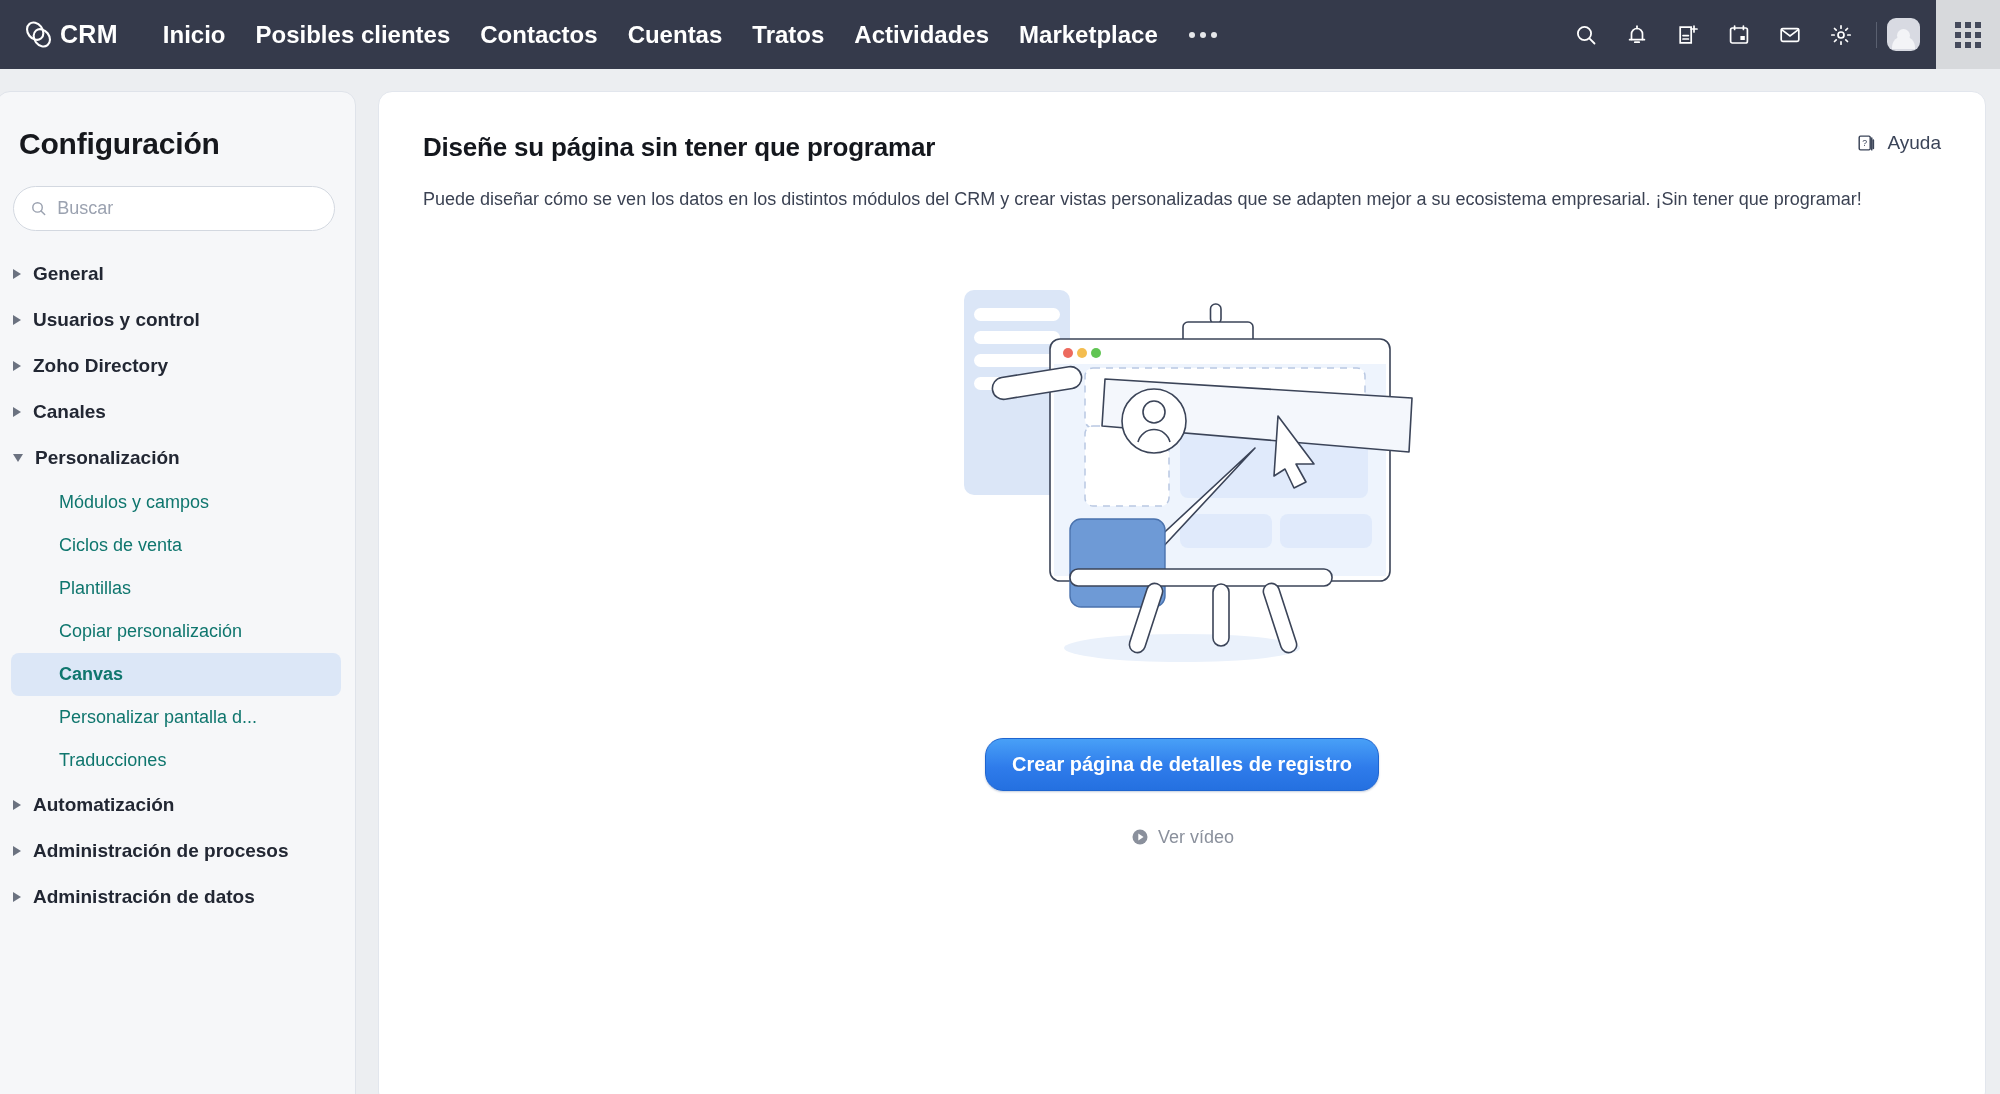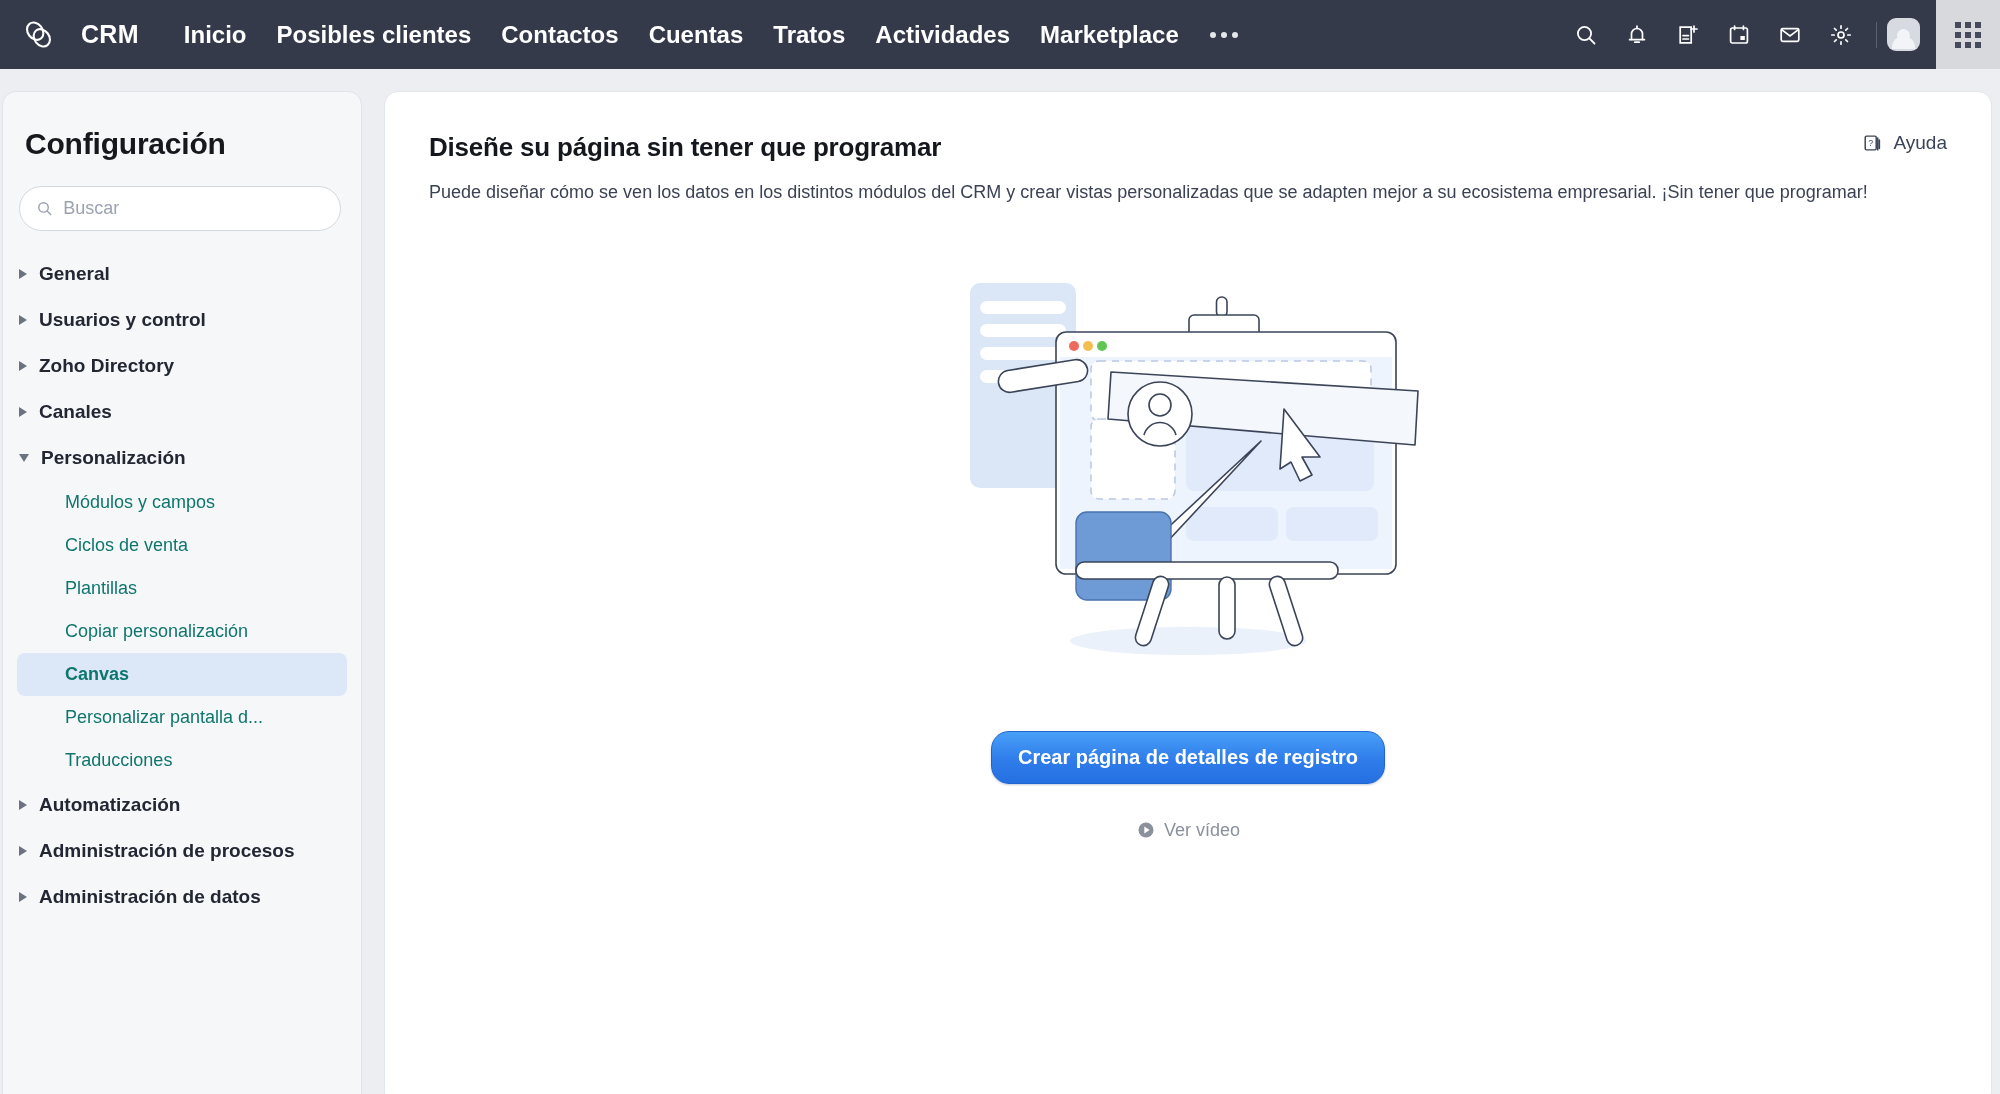--- a/index.html
+++ b/index.html
@@ -11,21 +11,21 @@
   }
 
   
   .topbar {
     position: absolute; top: 0; left: 0;
     width: 2000px; height: 69px;
     background: #353a४b;
     background: #353a4b;
     display: flex; align-items: center;
   }
-  .brand { display: flex; align-items: center; gap: 26px; margin-left: 22px; }
+  .brand { display: flex; align-items: center; gap: 5px; margin-left: 22px; }
   .brand-logo { width: 33px; height: 33px; }
   .brand-name { color: #ffffff; font-size: 25px; font-weight: 600; letter-spacing: .3px; }
   .nav-items { display: flex; align-items: center; margin-left: 30px; gap: 0px; }
   .nav-item {
     color: #ffffff; font-size: 24px; font-weight: 600;
     padding: 8px 15px; white-space: nowrap; cursor: pointer;
   }
   .nav-more { display: flex; gap: 5px; padding: 12px 16px; cursor: pointer; }
   .nav-more i { width: 6px; height: 6px; border-radius: 50%; background: #e6e7ea; display: block; }
 
@@ -44,21 +44,21 @@
   .avatar .head { width: 13px; height: 13px; border-radius: 50%; background: #f3f4f7; position: relative; top: -9px; }
   .avatar .body { width: 23px; height: 13px; border-radius: 12px 12px 0 0; background: #f3f4f7; position: absolute; margin-bottom: 2px; }
   .appswitch {
     width: 64px; height: 69px; background: #d7d9dc;
     display: flex; align-items: center; justify-content: center; cursor: pointer;
   }
   .grid9 { display: grid; grid-template-columns: repeat(3, 6px); grid-gap: 4px; }
   .grid9 i { width: 6px; height: 6px; background: #454b5c; display: block; }
 
   
-  .page { position: absolute; top: 69px; left: 6px; width: 1732px; height: 1025px; }
+  .page { position: absolute; top: 69px; left: 0; width: 1732px; height: 1025px; }
 
   
   .sidebar {
     position: absolute; left: -4px; top: 22px;
     width: 360px; height: 1020px;
     background: #f6f7f9;
     border: 1px solid #dfe3ea;
     border-radius: 14px;
     overflow: hidden;
   }
@@ -107,21 +107,21 @@
     position: absolute; left: 378px; top: 22px;
     width: 1608px; height: 1015px;
     background: #ffffff;
     border: 1px solid #e2e6ed;
     border-radius: 14px;
     overflow: hidden;
   }
   .c-head { padding: 40px 44px 0 44px; position: relative; }
   .c-title { font-size: 26px; font-weight: 700; color: #14171d; letter-spacing: -.2px; }
   .c-desc {
-    margin-top: 16px; font-size: 18px; color: #3b4253;
+    margin-top: 23px; font-size: 18px; color: #3b4253;
     line-height: 1.55; max-width: 1490px;
   }
   .help-link {
     position: absolute; right: 44px; top: 40px;
     display: flex; align-items: center; gap: 9px;
     color: #3b4458; font-size: 19px; cursor: pointer;
   }
 
   .c-body {
     display: flex; flex-direction: column; align-items: center;

